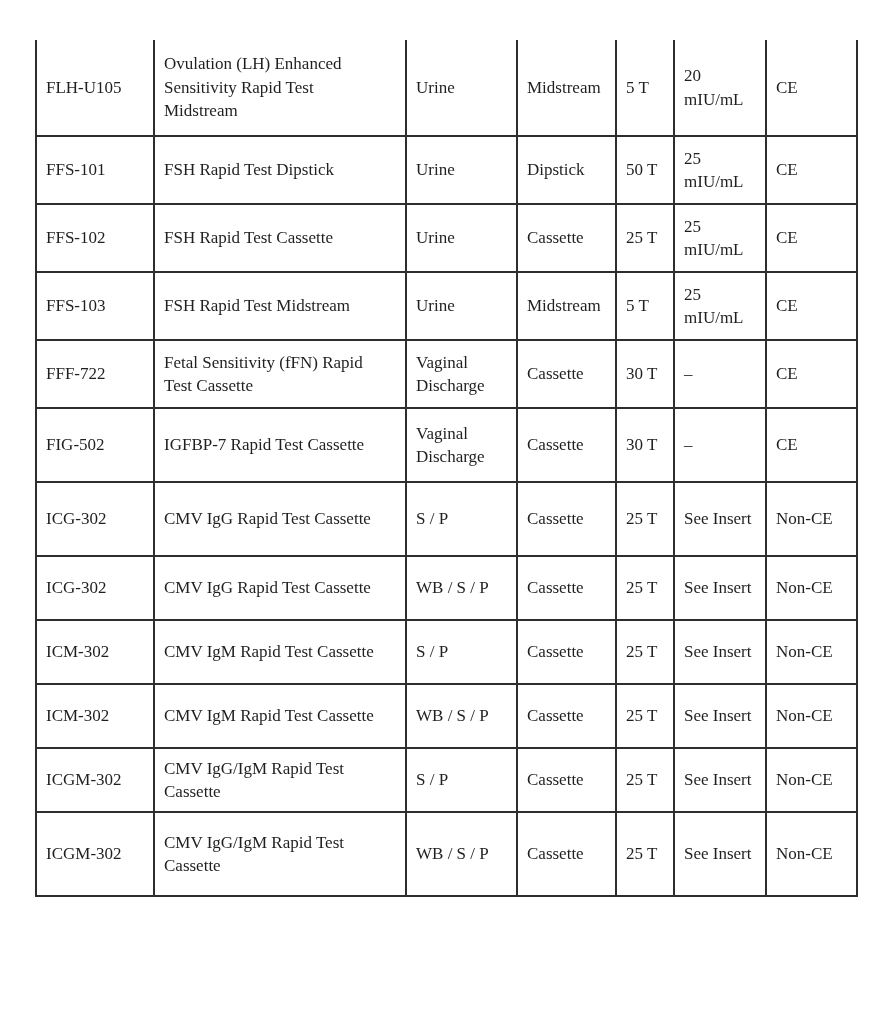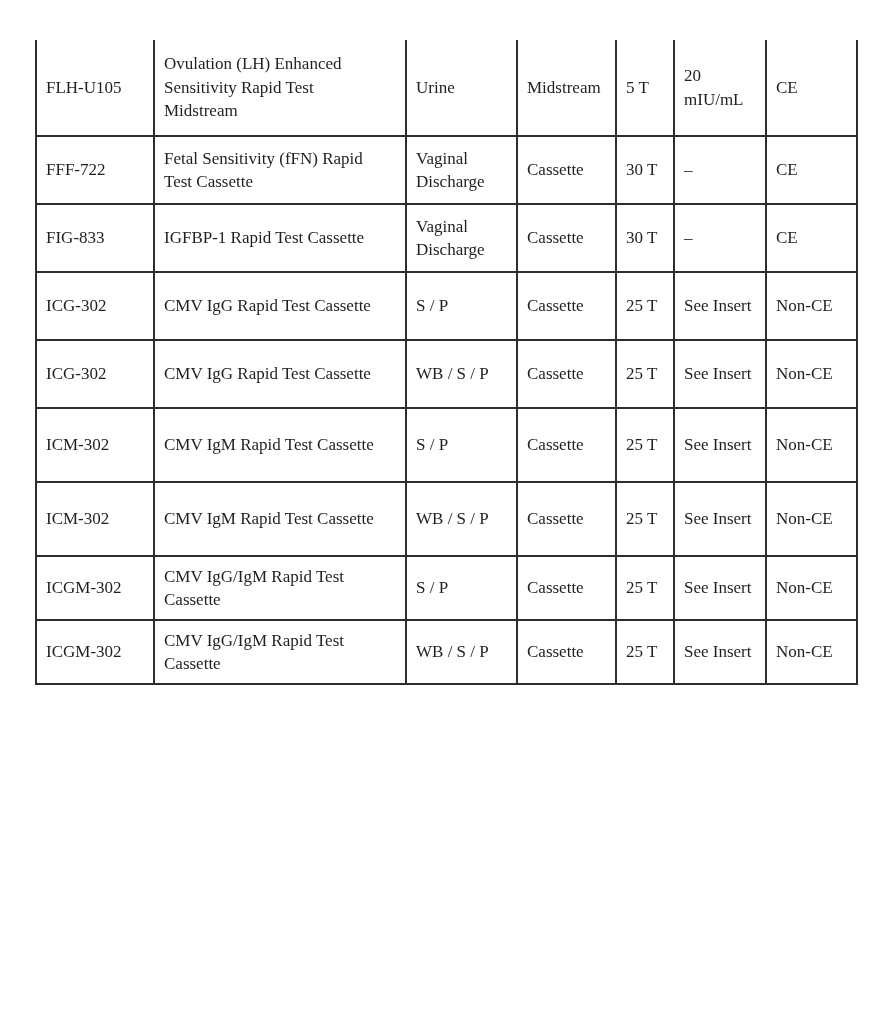--- a/index.html
+++ b/index.html
@@ -86,39 +86,69 @@
 Sensitivity Rapid Test
 Midstream</td>
     <td>Urine</td>
     <td>Midstream</td>
     <td>5 T</td>
     <td>20
 mIU/mL</td>
     <td>CE</td>
   </tr>
 
-
-
+  <tr>
+    <td>FFS-101</td>
+    <td>FSH Rapid Test Dipstick</td>
+    <td>Urine</td>
+    <td>Dipstick</td>
+    <td>50 T</td>
+    <td>25
+mIU/mL</td>
+    <td>CE</td>
+  </tr>
+
+  <tr>
+    <td>FFS-102</td>
+    <td>FSH Rapid Test Cassette</td>
+    <td>Urine</td>
+    <td>Cassette</td>
+    <td>25 T</td>
+    <td>25
+mIU/mL</td>
+    <td>CE</td>
+  </tr>
+
+  <tr>
+    <td>FFS-103</td>
+    <td>FSH Rapid Test Midstream</td>
+    <td>Urine</td>
+    <td>Midstream</td>
+    <td>5 T</td>
+    <td>25
+mIU/mL</td>
+    <td>CE</td>
+  </tr>
 
 
   <tr>
     <td>FFF-722</td>
     <td>Fetal Sensitivity (fFN) Rapid
 Test Cassette</td>
     <td>Vaginal
 Discharge</td>
     <td>Cassette</td>
     <td>30 T</td>
     <td>–</td>
     <td>CE</td>
   </tr>
 
   <tr>
-    <td>FIG-833</td>
-    <td>IGFBP-1 Rapid Test Cassette</td>
+    <td>FIG-502</td>
+    <td>IGFBP-7 Rapid Test Cassette</td>
     <td>Vaginal
 Discharge</td>
     <td>Cassette</td>
     <td>30 T</td>
     <td>–</td>
     <td>CE</td>
   </tr>
 
   <tr>
     <td>ICG-302</td>

